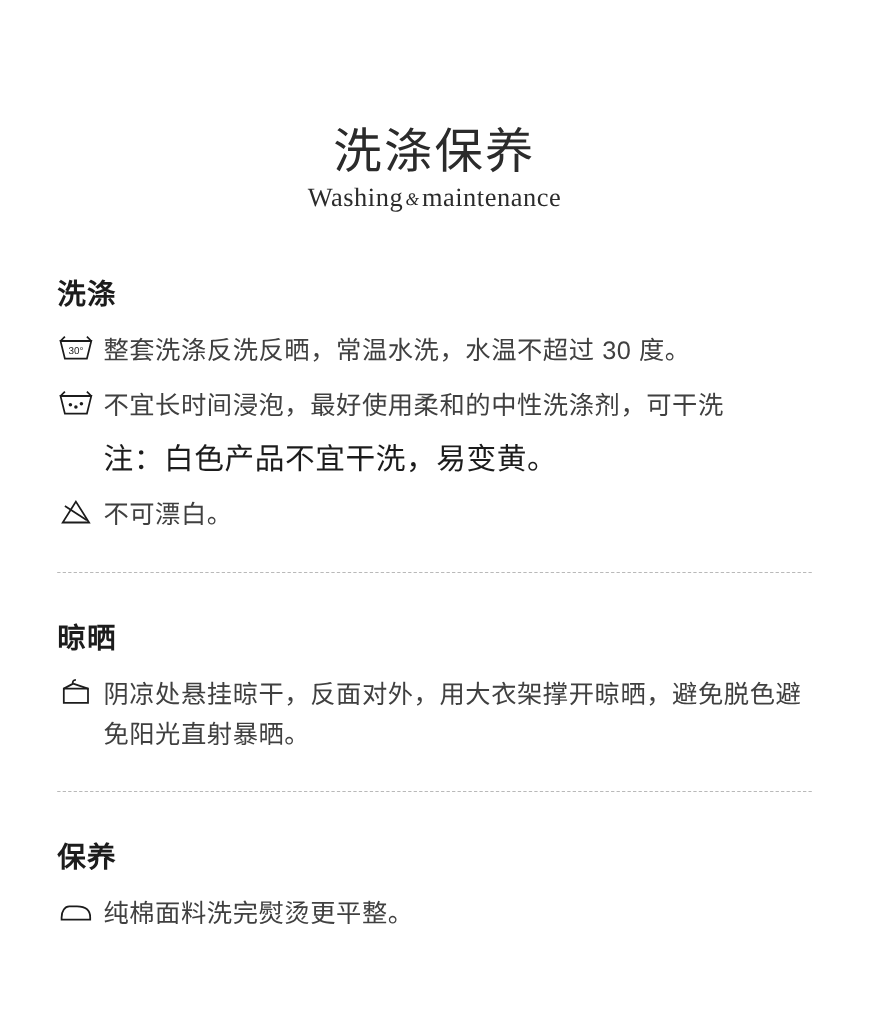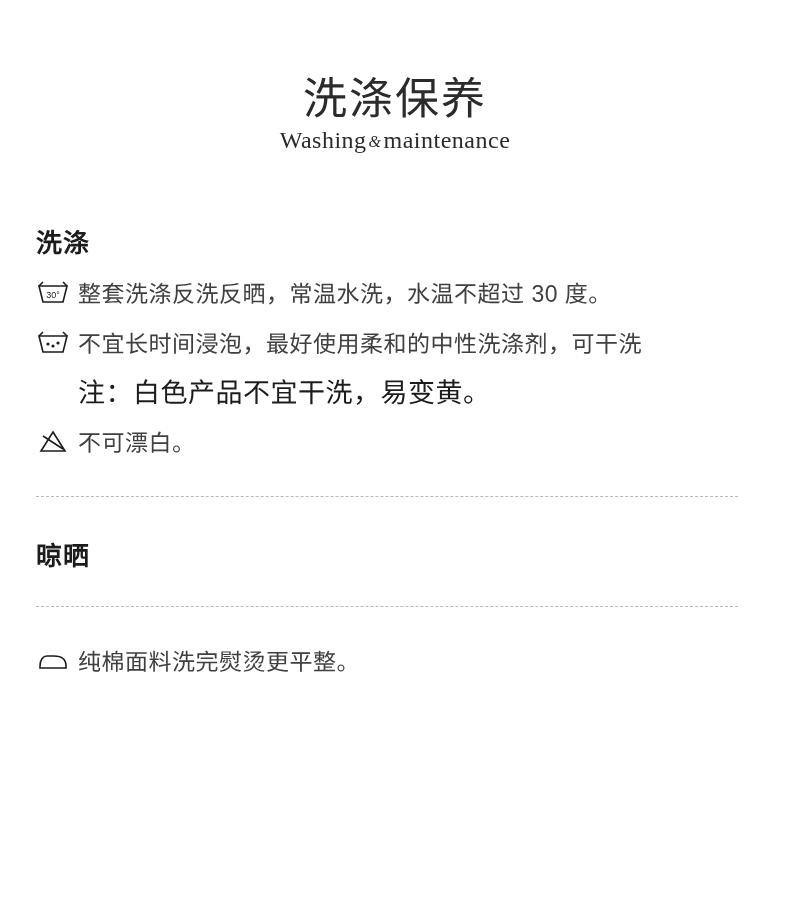--- a/index.html
+++ b/index.html
@@ -20,20 +20,21 @@
     width: 790px;
     height: 924px;
     box-sizing: border-box;
     overflow: hidden;
   }
 
   
   .header {
     text-align: center;
     padding-top: 74px;
+    margin-top: 40px;
   }
   .header-title-cn {
     font-size: 44px;
     font-weight: 400;
     letter-spacing: 2px;
     line-height: 1.12;
     color: #2b2b2b;
     margin: 0;
   }
   .header-title-en {
@@ -46,22 +47,22 @@
   }
   .header-title-en .amp {
     font-size: 16px;
     font-style: italic;
     vertical-align: 1px;
     padding: 0 2px;
   }
 
   
   .content {
-    padding: 0 52px 0 36px;
-    margin-top: 68px;
+    padding: 0 52px 0 52px;
+    margin-top: 52px;
   }
   .section { }
   .section-title {
     font-size: 26px;
     font-weight: 700;
     color: #1c1c1c;
     margin: 0 0 18px 0;
     letter-spacing: 1px;
   }
   .section + .divider {
@@ -157,25 +158,36 @@
         </span>
         <div class="line-text">不可漂白。</div>
       </div>
     </div>
 
     <hr class="divider">
 
     <div class="section">
       <h2 class="section-title">晾晒</h2>
 
+      <div class="line">
+        <span class="line-icon">
+          <svg width="34" height="30" viewBox="0 0 34 30" fill="none" xmlns="http://www.w3.org/2000/svg">
+            <path d="M17 4 C14.5 4 13.5 6 14.5 7.5" stroke="#1c1c1c" stroke-width="1.6" fill="none"></path>
+            <path d="M6 12 L28 12 L28 25 L6 25 Z" stroke="#1c1c1c" stroke-width="1.6" fill="none"></path>
+            <path d="M14.5 7.5 L6 12 M14.5 7.5 L28 12" stroke="#1c1c1c" stroke-width="1.6"></path>
+          </svg>
+        </span>
+        <div class="line-text">阴凉处悬挂晾干，反面对外，用大衣架撑开晾晒，避免脱色避免阳光直射暴晒。</div>
+      </div>
     </div>
 
     <hr class="divider">
 
     <div class="section">
+      <h2 class="section-title">保养</h2>
 
       <div class="line">
         <span class="line-icon">
           <svg width="34" height="30" viewBox="0 0 34 30" fill="none" xmlns="http://www.w3.org/2000/svg">
             <path d="M4 23 L30 23 L30 21 C30 14 25 11 18 11 L11 11 C7 11 4 15 4 21 Z" stroke="#1c1c1c" stroke-width="1.6" fill="none"></path>
           </svg>
         </span>
         <div class="line-text">纯棉面料洗完熨烫更平整。</div>
       </div>
     </div>

